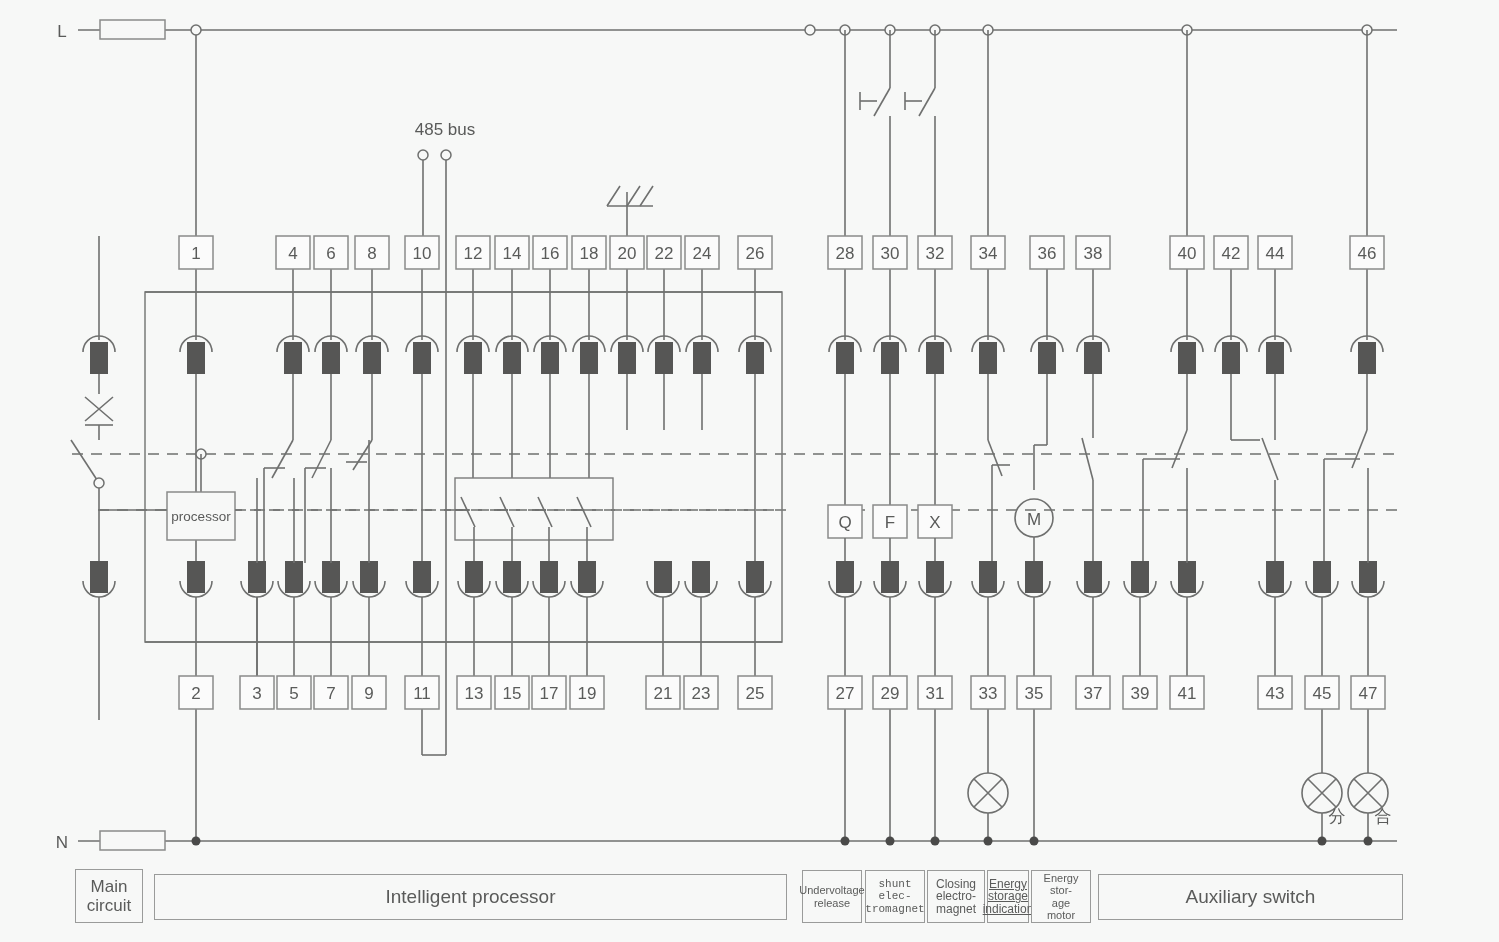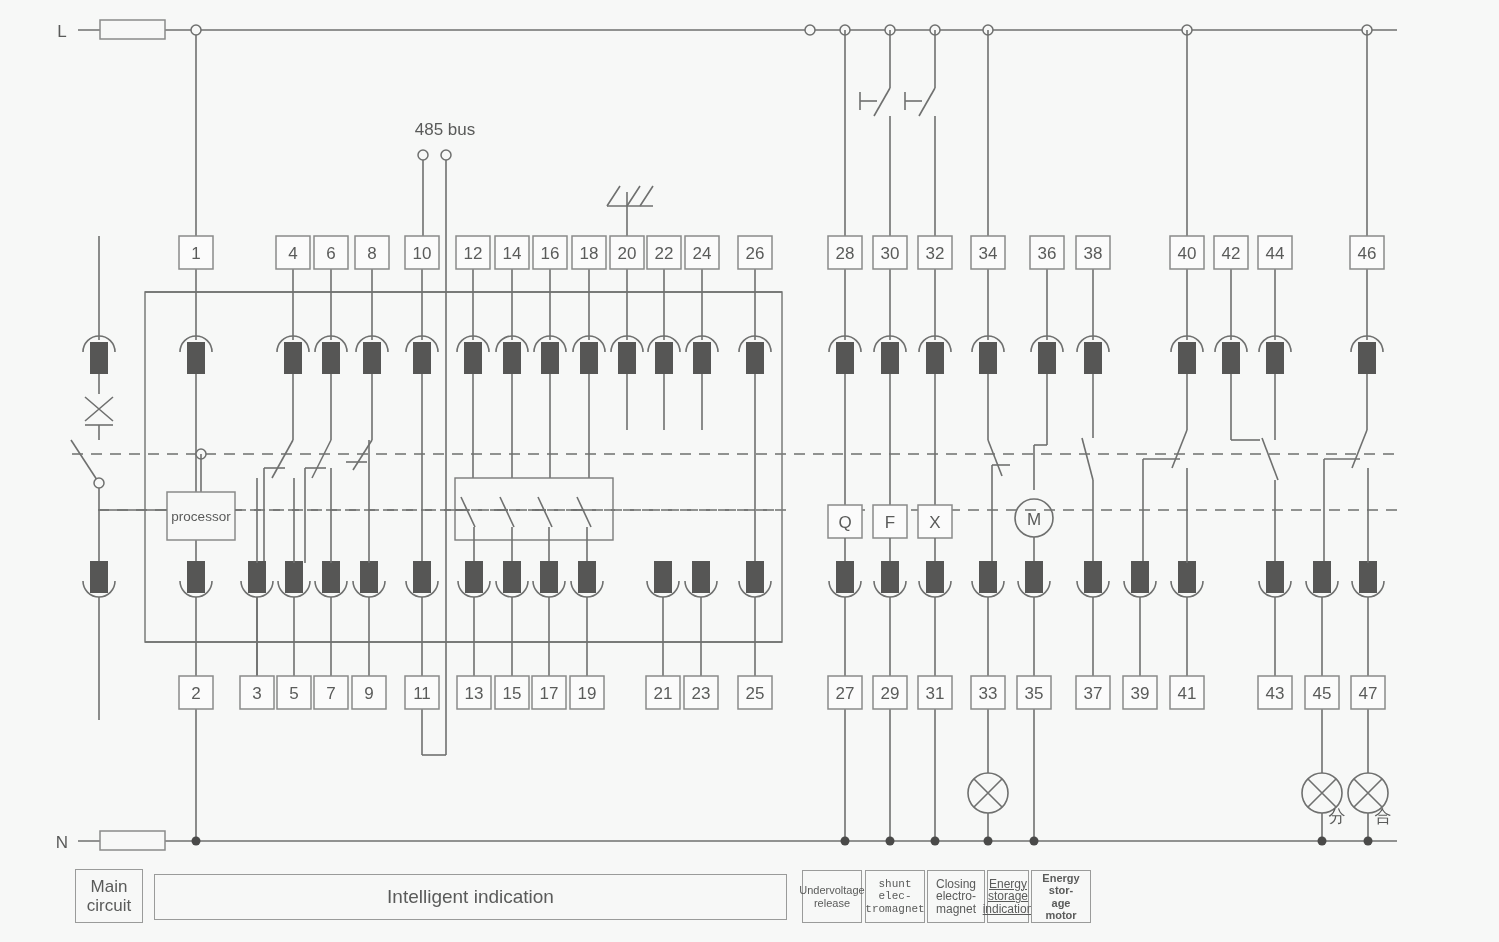--- a/index.html
+++ b/index.html
@@ -448,32 +448,35 @@
         <text x="1337" y="822" class="glyph cjk" text-anchor="middle">分</text>
         <text x="1383" y="822" class="glyph cjk" text-anchor="middle">合</text>
       </g>
   </svg>
 
   <div class="legend-row" id="legend-row">
       <div class="legend-box lg-main" style="left: 69px; top: 869px; width: 68px; height: 54px;">
         <div>Main<br>circuit</div>
       </div>
       <div class="legend-box lg-ctrl" style="left: 148px; top: 874px; width: 633px; height: 46px;">
-        <div>Intelligent indication</div>
+        <div>Intelligent processor</div>
       </div>
       <div class="legend-box lg-small" style="left: 796px; top: 870px; width: 60px; height: 53px;">
         <div>Undervoltage<br>release</div>
       </div>
       <div class="legend-box lg-small" style="left: 859px; top: 870px; width: 60px; height: 53px; font-family: Liberation Mono, monospace;">
         <div>shunt elec-<br>tromagnet</div>
       </div>
       <div class="legend-box lg-tiny" style="left: 921px; top: 870px; width: 58px; height: 53px;">
         <div>Closing electro-<br>magnet</div>
       </div>
       <div class="legend-box lg-tiny" style="left: 981px; top: 870px; width: 42px; height: 53px; text-decoration: underline;">
         <div>Energy<br>storage<br>indication</div>
       </div>
-      <div class="legend-box lg-small" style="left: 1025px; top: 870px; width: 60px; height: 53px; font-weight: bold;">
+      <div class="legend-box lg-small" style="left: 1025px; top: 870px; width: 60px; height: 53px;">
         <div>Energy stor-<br>age  motor</div>
+      </div>
+      <div class="legend-box lg-aux" style="left: 1092px; top: 874px; width: 305px; height: 46px;">
+        <div>Auxiliary switch</div>
       </div>
     </div>
 
 </div>
 
 </body></html>

